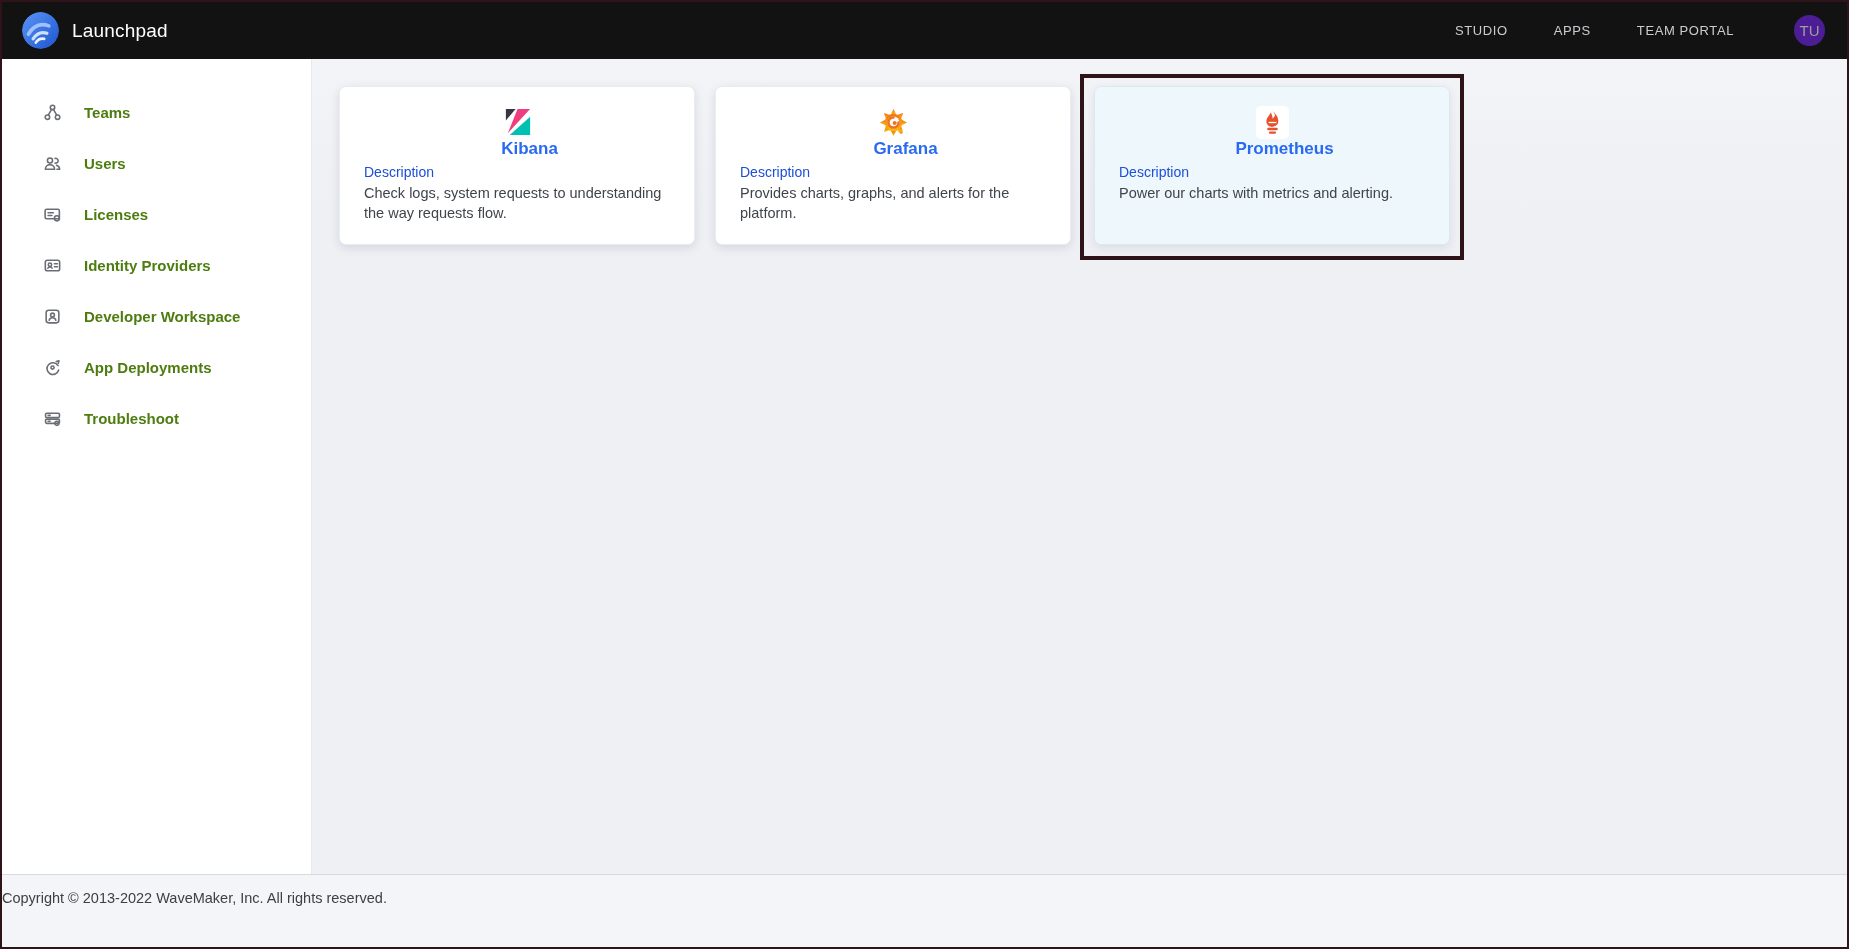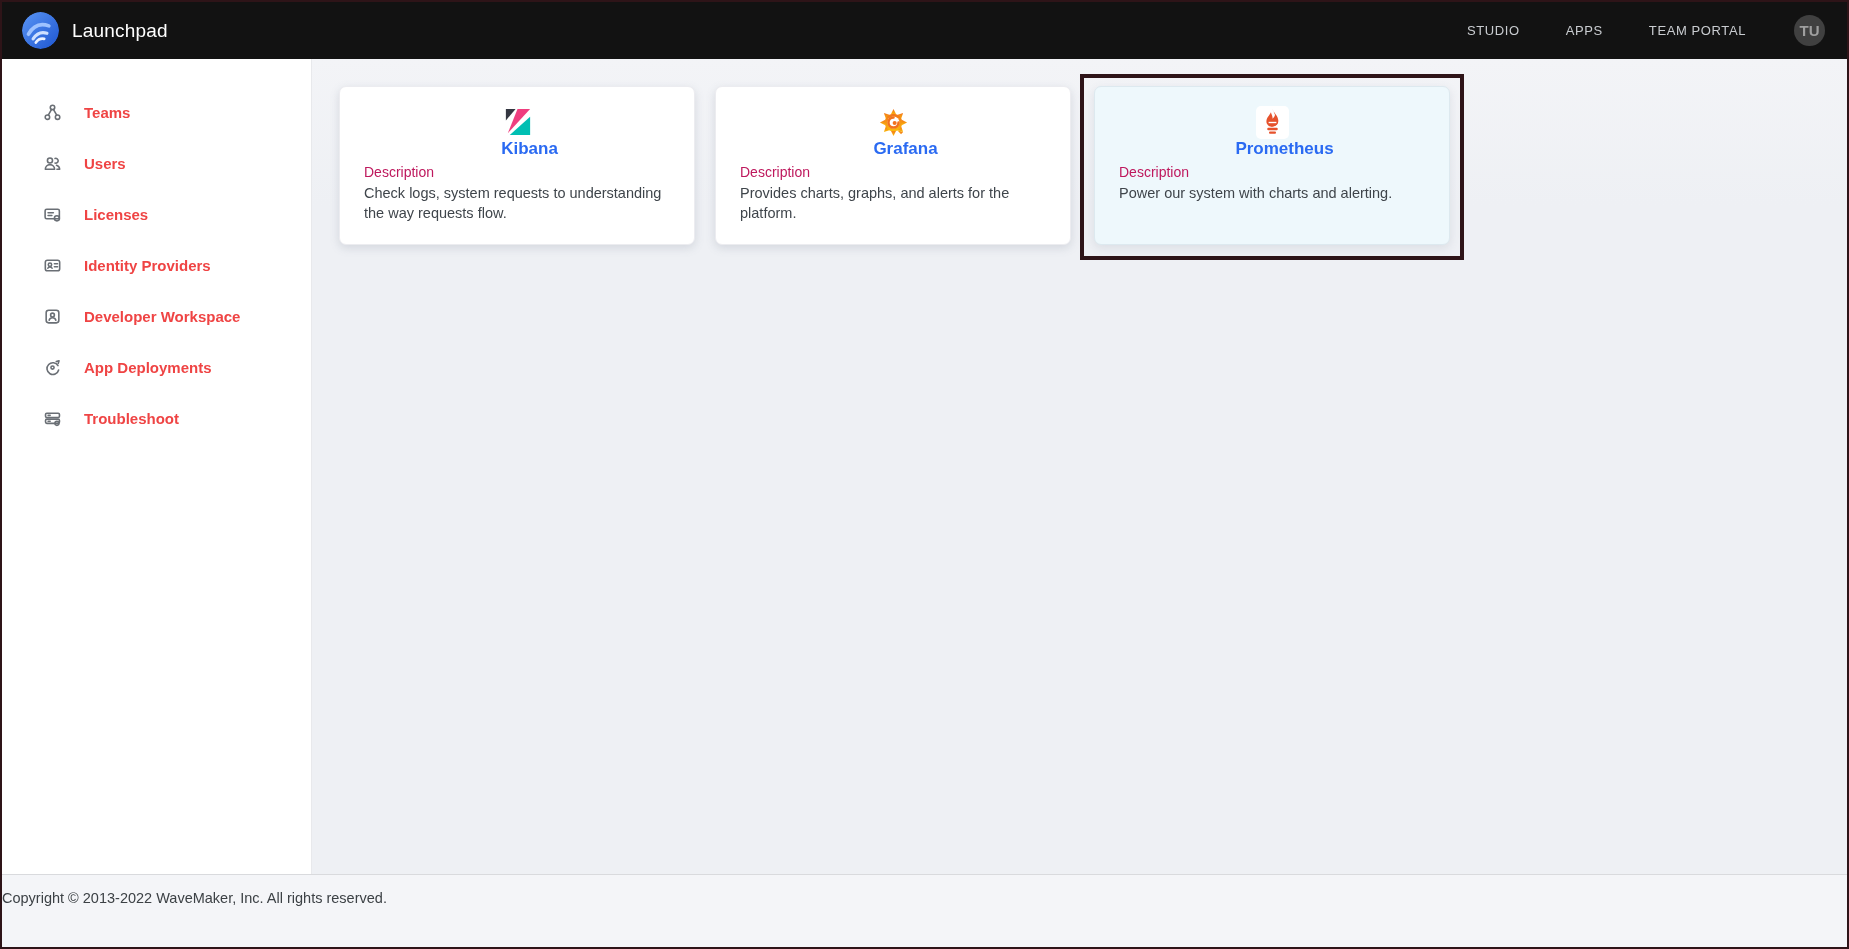--- a/index.html
+++ b/index.html
@@ -7,40 +7,40 @@
   body { font-family:"Liberation Sans", sans-serif; background:#eff1f5; }
   .page { width:1849px; height:949px; border:2px solid #2e1418; display:flex; flex-direction:column; overflow:hidden; background:#eff1f5; }
 
   
   .topbar { height:57px; flex:0 0 57px; background:#121212; display:flex; align-items:center; padding:0 22px 0 20px; }
   .brand { display:flex; align-items:center; gap:13px; }
   .logo { width:37px; height:37px; border-radius:50%; display:block; }
   .app-title { color:#ffffff; font-size:19px; font-weight:400; letter-spacing:.2px; }
   .topnav { margin-left:auto; display:flex; align-items:center; gap:46px; }
   .topnav a { color:#c9ccd0; font-size:13px; letter-spacing:.6px; text-decoration:none; cursor:pointer; }
-  .avatar { width:31px; height:31px; border-radius:50%; background:#404040; color:#9f9f9f; font-size:15px; font-weight:700; display:flex; align-items:center; justify-content:center; cursor:pointer; margin-left:2px; }
+  .avatar { width:31px; height:31px; border-radius:50%; background:#4c1d95; color:#9f9f9f; font-size:15px; font-weight:400; display:flex; align-items:center; justify-content:center; cursor:pointer; margin-left:14px; }
 
   
   .content-row { flex:1 1 auto; display:flex; min-height:0; }
   .sidebar { flex:0 0 310px; background:#ffffff; border-right:1px solid #e8e9ec; padding-top:28px; }
   .side-item { height:51px; display:flex; align-items:center; padding-left:41px; gap:22px; cursor:pointer; }
   .side-item .s-icon { width:19px; height:19px; flex:0 0 19px; display:flex; align-items:center; justify-content:center; }
   .side-item .s-icon svg { stroke:#6a6f75; fill:none; stroke-width:1.5; stroke-linecap:round; stroke-linejoin:round; }
-  .side-item .s-label { color:#ef4444; font-size:15px; font-weight:700; }
+  .side-item .s-label { color:#4d7c0f; font-size:15px; font-weight:700; }
 
   .main { flex:1 1 auto; padding:27px 0 0 27px; background:linear-gradient(180deg,#f3f4f7 0%, #eef0f4 18%); position:relative; }
   .cards { display:flex; align-items:flex-start; }
 
   .card { width:356px; height:159px; background:#ffffff; border:1px solid #ececf0; border-radius:7px;
           box-shadow:0 3px 10px rgba(105,115,135,.20); padding:19px 24px; cursor:pointer; }
   .card + .card { margin-left:20px; }
   .card-head { display:flex; align-items:center;flex-direction:column; }
   .tile { width:33px; height:33px; border-radius:5px; background:#ffffff; display:flex; align-items:center; justify-content:center; }
   .card-title { margin-left:25px; color:#2a6af2; font-size:17px; font-weight:700; }
-  .desc-label { margin-top:5px; color:#be185d; font-size:14px; }
+  .desc-label { margin-top:5px; color:#1d4ed8; font-size:14px; }
   .desc-text { margin-top:3px; color:#3f454b; font-size:14.5px; line-height:1.38; max-width:300px; }
 
   .highlight-frame { border:4px solid #2e1418; padding:8px 10px 11px 10px; margin:-12px 0 0 9px; }
   .card.prometheus { background:#eef8fc; border-color:#dde9ef; margin-left:0; box-shadow:0 3px 10px rgba(105,115,135,.14); }
 
   
   .footer { flex:0 0 73px; background:#f4f5f8; border-top:1px solid #d9dadd; padding:14px 20px 0 0; text-align:left; }
   .footer .copy { color:#3c4145; font-size:14.5px; }
 </style>
 </head>
@@ -219,21 +219,21 @@
                   <path d="M16 2 C17 6 22 9 22 14 a6.3 6.3 0 0 1 -12 2.8 c-1.4 -5 3 -8 4.4 -11.4 c0.4 2.4 2 4 1.6 6.6 c1.6 -1 2.4 -2.6 2.6 -4 C19.8 9.4 21 11.6 21 14" fill="#e6522c"></path>
                   <path d="M10.2 14.5 c0.2 3 2.6 5.3 5.8 5.3 s5.6 -2.3 5.8 -5.3" fill="#e6522c"></path>
                   <rect x="10.6" y="21.4" width="10.8" height="2.6" rx="1.1" fill="#e6522c"></rect>
                   <rect x="12.4" y="25.2" width="7.2" height="2.4" rx="1" fill="#e6522c"></rect>
                   <path d="M12 16 h8" stroke="#ffffff" stroke-width="1.4"></path>
                 </svg>
               </span>
               <span class="card-title">Prometheus</span>
             </div>
             <div class="desc-label">Description</div>
-            <div class="desc-text">Power our system with charts and alerting.</div>
+            <div class="desc-text">Power our charts with metrics and alerting.</div>
           </div>
         </div>
 
       </div>
     </main>
   </div>
 
   <footer class="footer">
     <span class="copy">Copyright © 2013-2022 WaveMaker, Inc. All rights reserved.</span>
   </footer>

